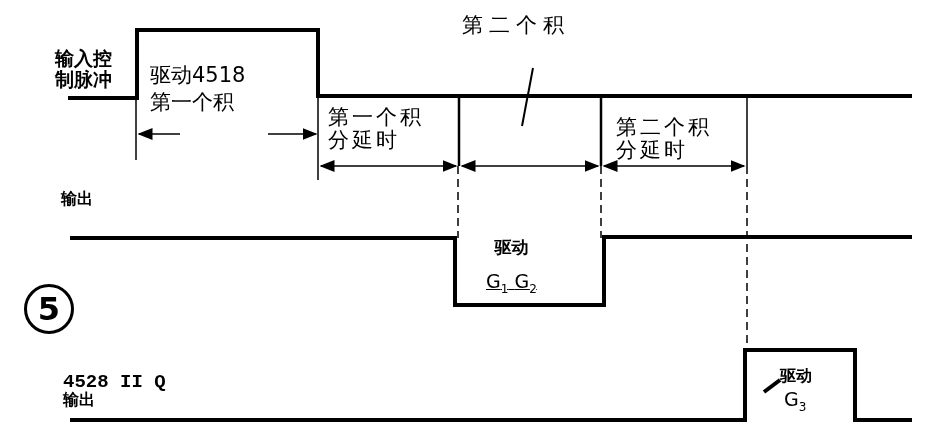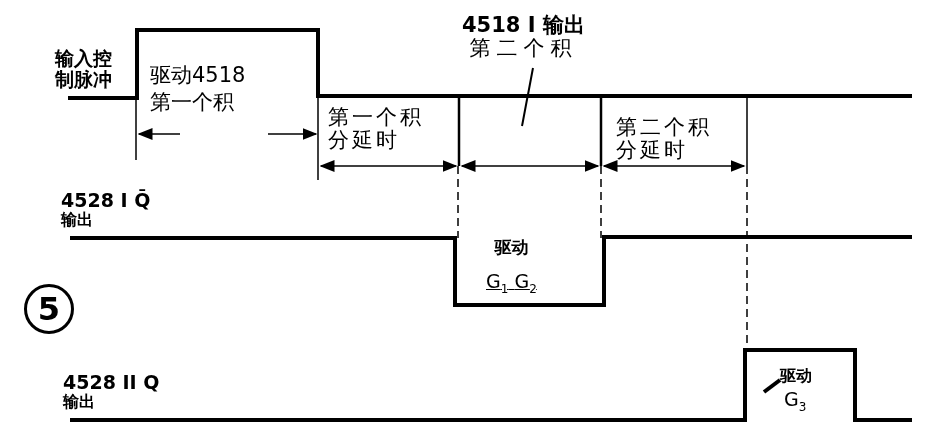--- a/index.html
+++ b/index.html
@@ -53,36 +53,34 @@
   <line x1="533" y1="68" x2="522" y2="126" stroke="#000" stroke-width="2"></line>
 
   <line x1="764" y1="392" x2="780" y2="380" stroke="#000" stroke-width="4"></line>
 </svg>
 
 <div class="lbl sig" style="left:20px;top:48px;">
   <div>输入控</div>
   <div>制脉冲</div>
 </div>
 <div class="lbl sig" style="left:26px;top:190px;">
-  <div>4528 I Q̄</div>
   <div style="font-size:16px;">输出</div>
 </div>
-<div class="lbl sig" style="left:28px;top:372px;">
+<div class="lbl sig" style="left:28px;top:372px;font-family:Liberation Mono, monospace;">
   <div>4528 II Q</div>
   <div style="font-size:16px;">输出</div>
 </div>
 
 <div class="circ">5</div>
 
 <div class="lbl ann" style="left:150px;top:64px;">
   <div>驱动4518</div>
   <div style="margin-top:4px;">第一个积</div>
 </div>
 <div class="lbl ann" style="left:462px;top:14px;text-align:center;">
-  <div style="font-weight:bold;">4518 I 输出</div>
   <div style="letter-spacing:6px;">第二个积</div>
 </div>
 <div class="lbl ann" style="left:328px;top:106px;">
   <div style="letter-spacing:3px;">第一个积</div>
   <div style="letter-spacing:3px;">分延时</div>
 </div>
 <div class="lbl ann" style="left:616px;top:116px;">
   <div style="letter-spacing:3px;">第二个积</div>
   <div style="letter-spacing:3px;">分延时</div>
 </div>

